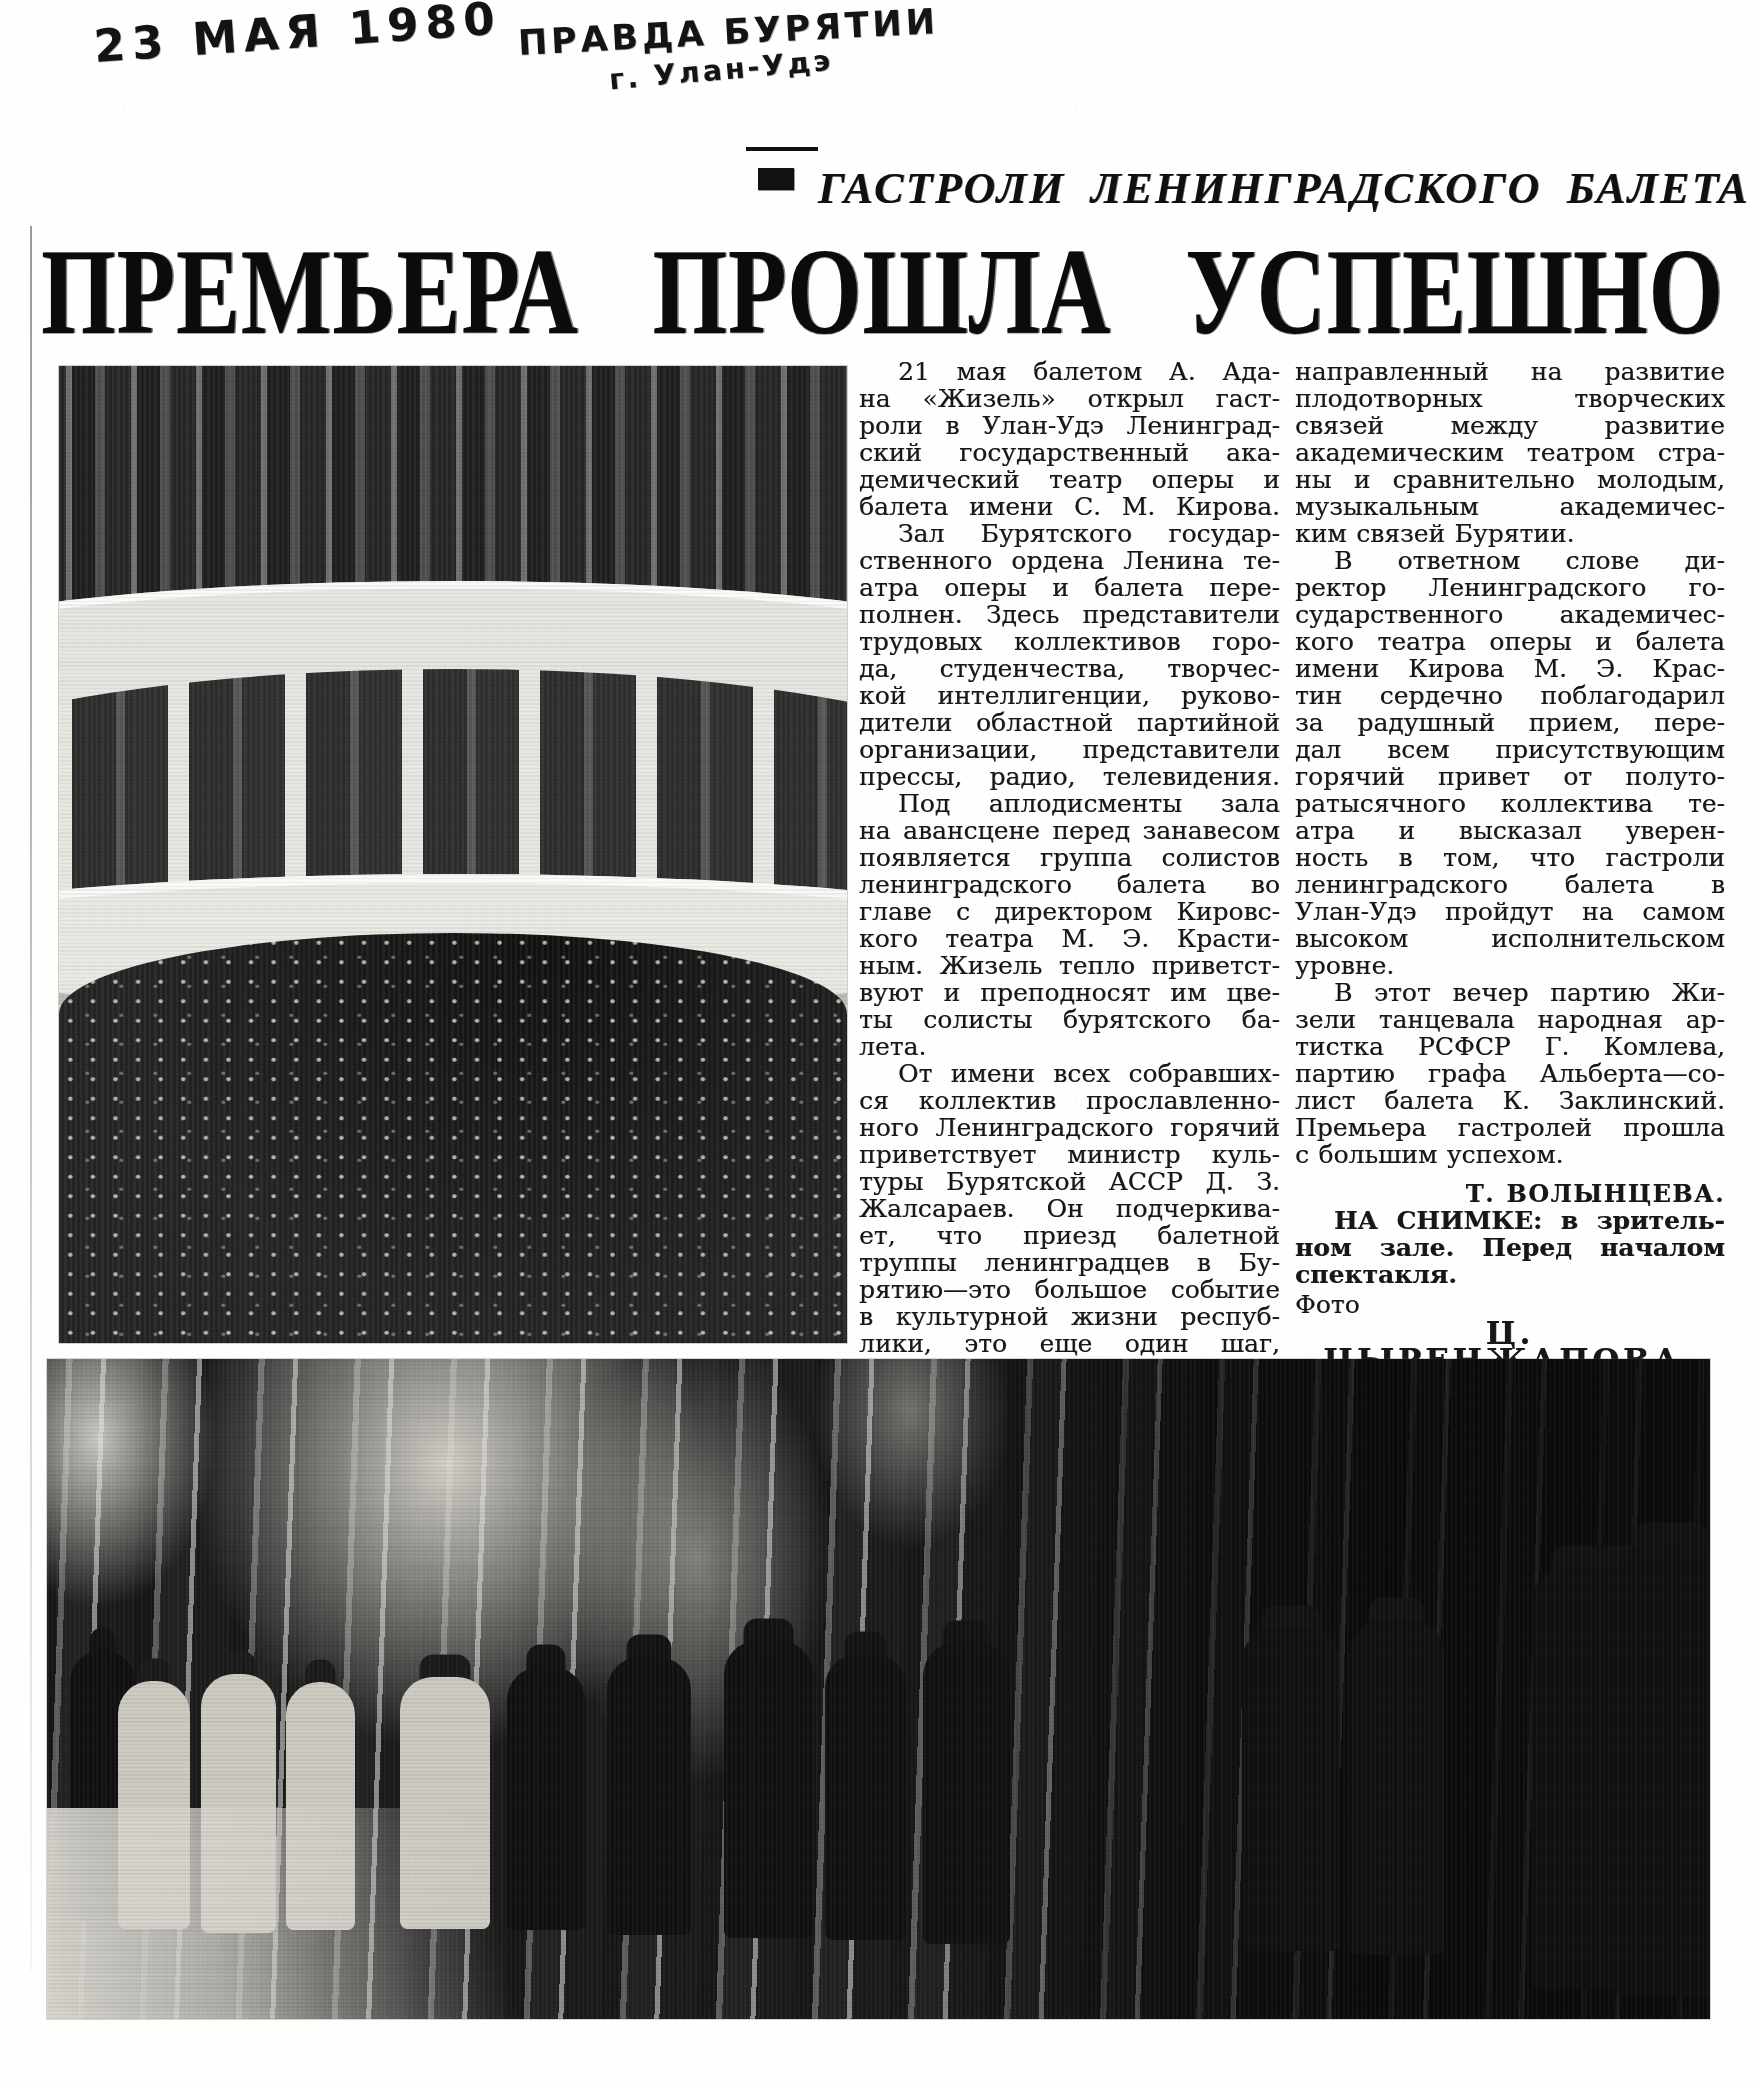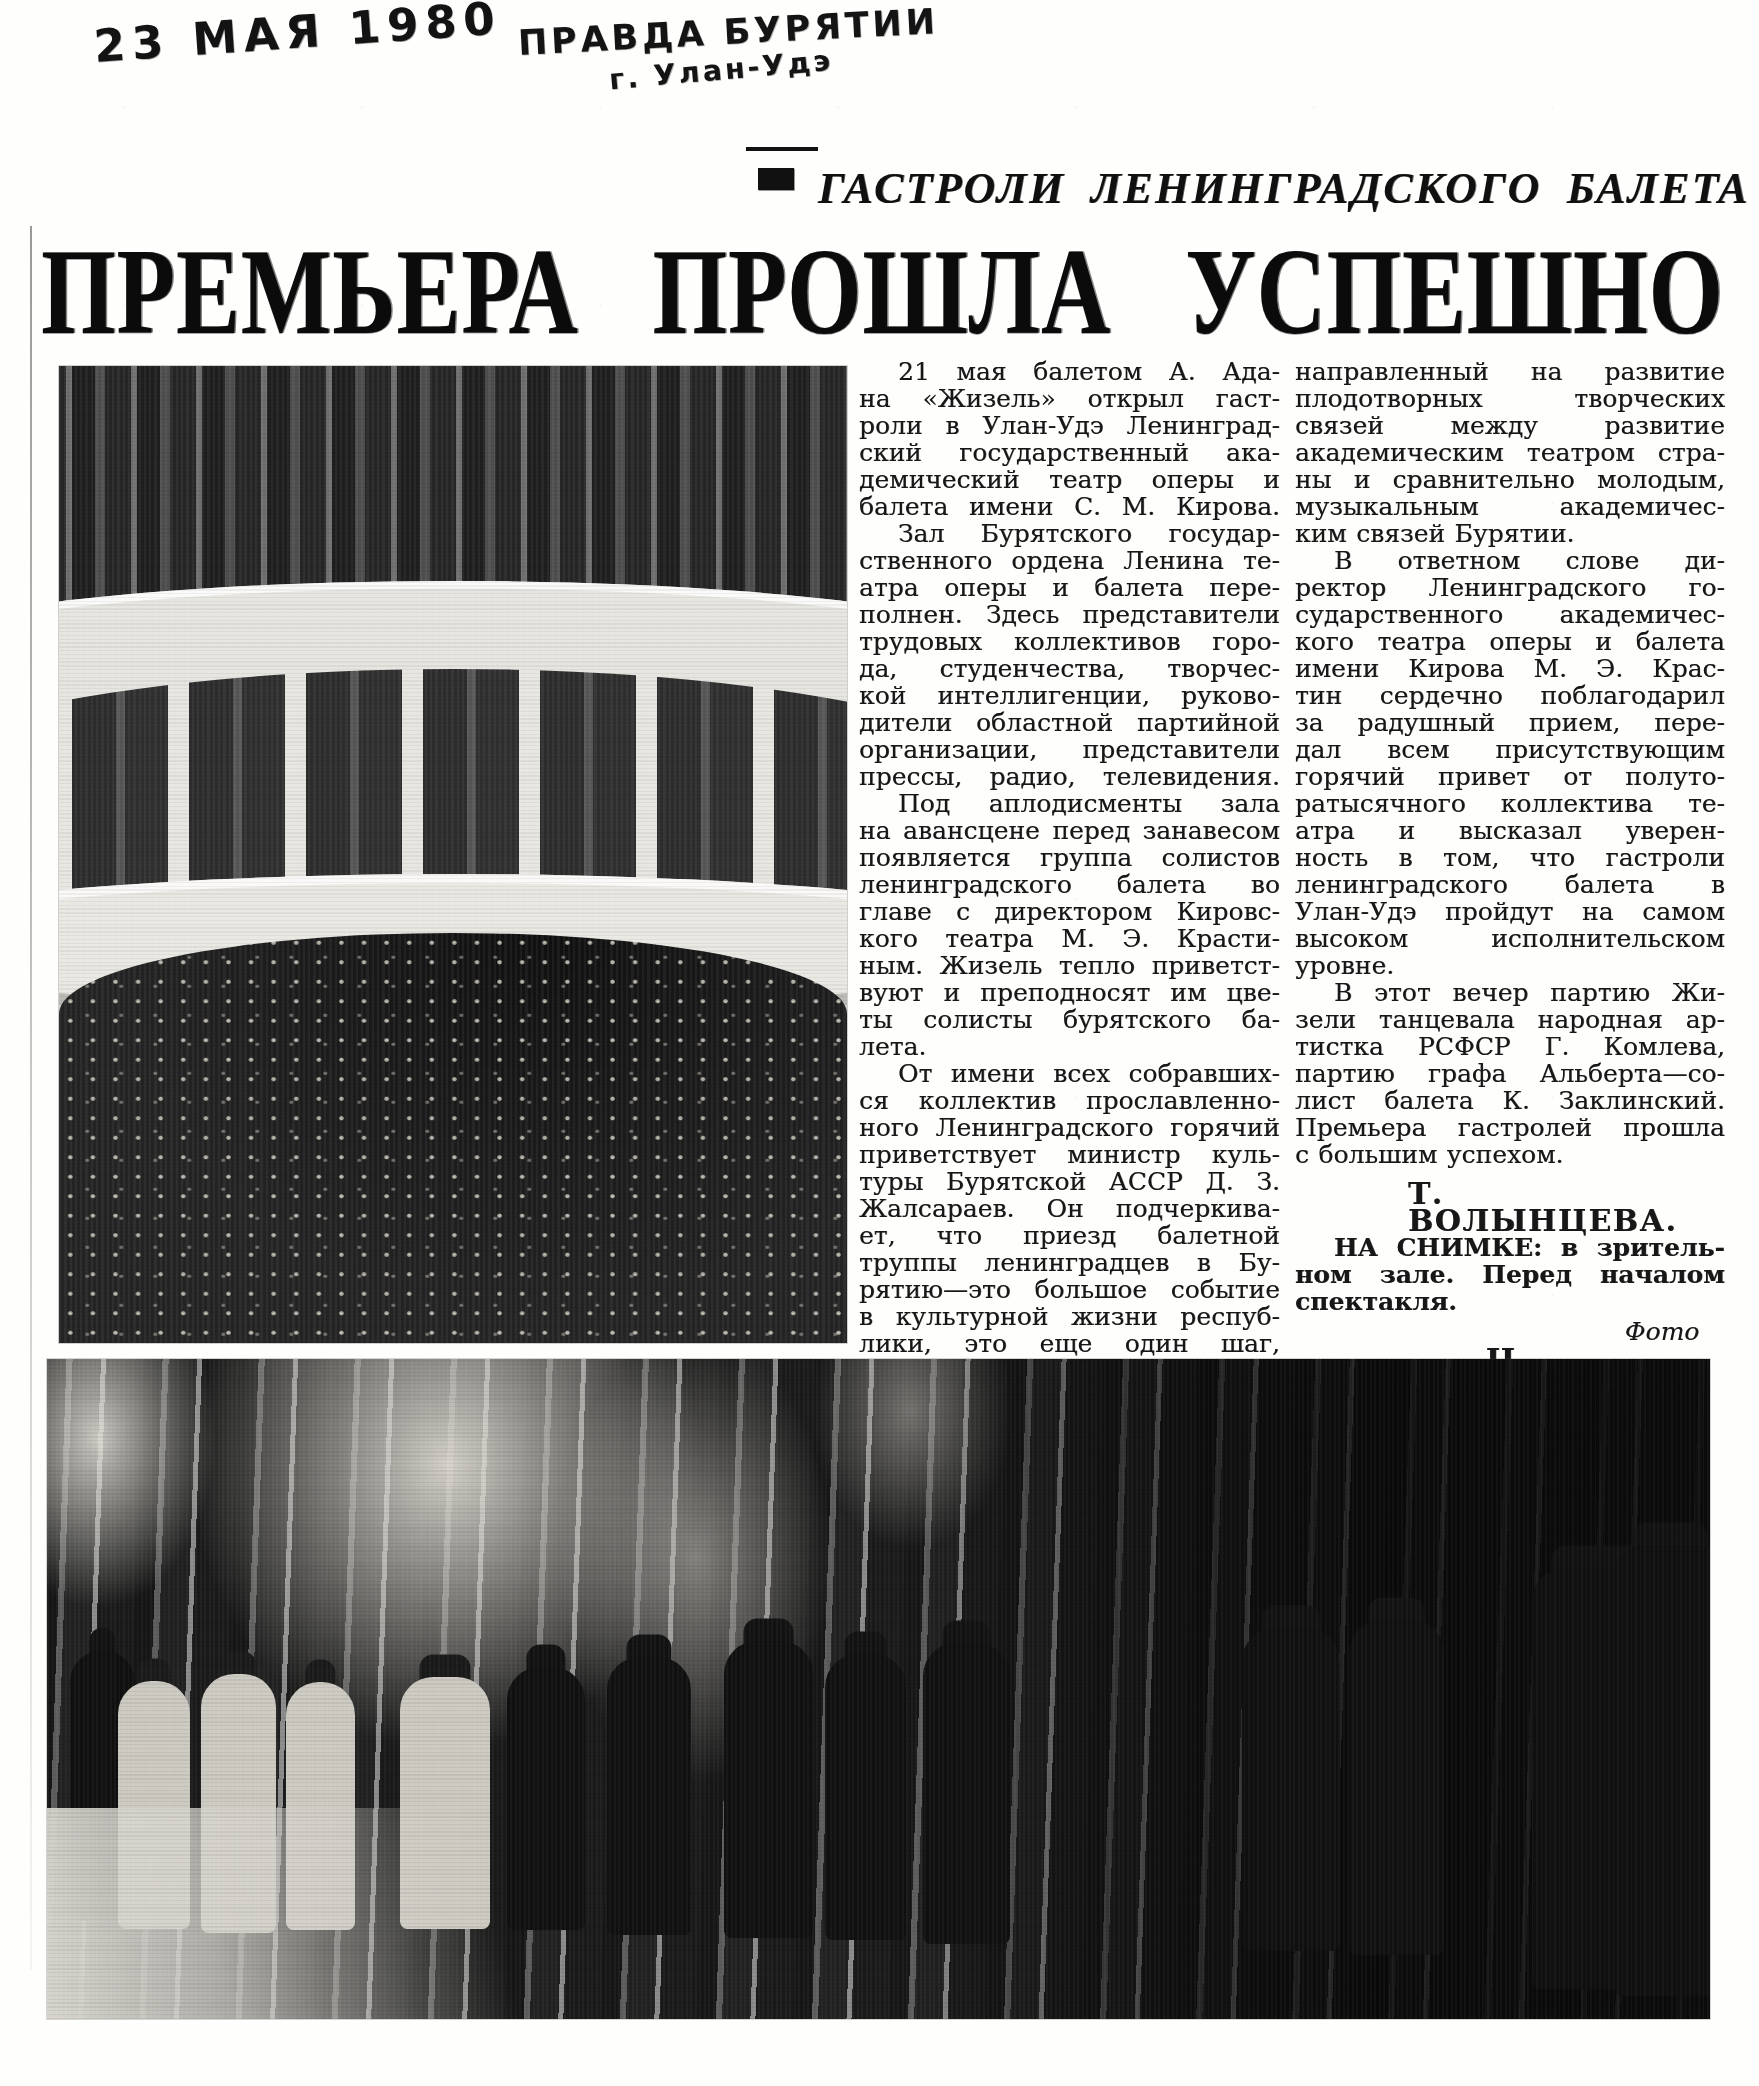--- a/index.html
+++ b/index.html
@@ -58,24 +58,24 @@
     text-shadow:0.4px 0 0 rgba(20,20,20,.55);word-spacing:1.5px;}
   .col1{left:859px;width:421px;}
   .col2{left:1295px;width:430px;}
   .para{margin:0;}
   .line{text-align:justify;text-align-last:justify;white-space:nowrap;}
   .para .line:first-child{text-indent:39px;}
   .para.noindent .line:first-child{text-indent:0;}
   .para .line:last-child{text-align-last:left;}
   .para.flush .line:last-child{text-align-last:justify;}
 
-  .signature{margin-top:12px;font-weight:700;font-size:30px;letter-spacing:1.5px;
-    text-align:left;padding-left:113px;}
+  .signature{margin-top:12px;font-weight:700;font-size:24px;letter-spacing:1.5px;
+    text-align:right;padding-left:113px;}
   .caption{margin-top:0;font-weight:700;}
-  .credit-label{margin-top:3px;text-align:right;padding-right:25.6px;font-style:italic;}
+  .credit-label{margin-top:3px;padding-right:25.6px;}
   .credit-name{margin-top:1.5px;font-weight:700;font-size:31px;letter-spacing:3.8px;text-align:center;}
 
   
   .photo{position:absolute;overflow:hidden;background:#d6d4cf;}
   .photo-top{left:59px;top:366px;width:788px;height:977px;box-shadow:0 0 0 0.8px rgba(90,90,90,.35);}
   .photo-bottom{left:47px;top:1359px;width:1663px;height:660px;background:#3b3b3b;
     box-shadow:0 0 0 0.8px rgba(80,80,80,.3);}
 
   .pt-ceiling{position:absolute;left:0;top:0;width:100%;height:16%;
     background:linear-gradient(#edebe6,#d8d6d1);}

